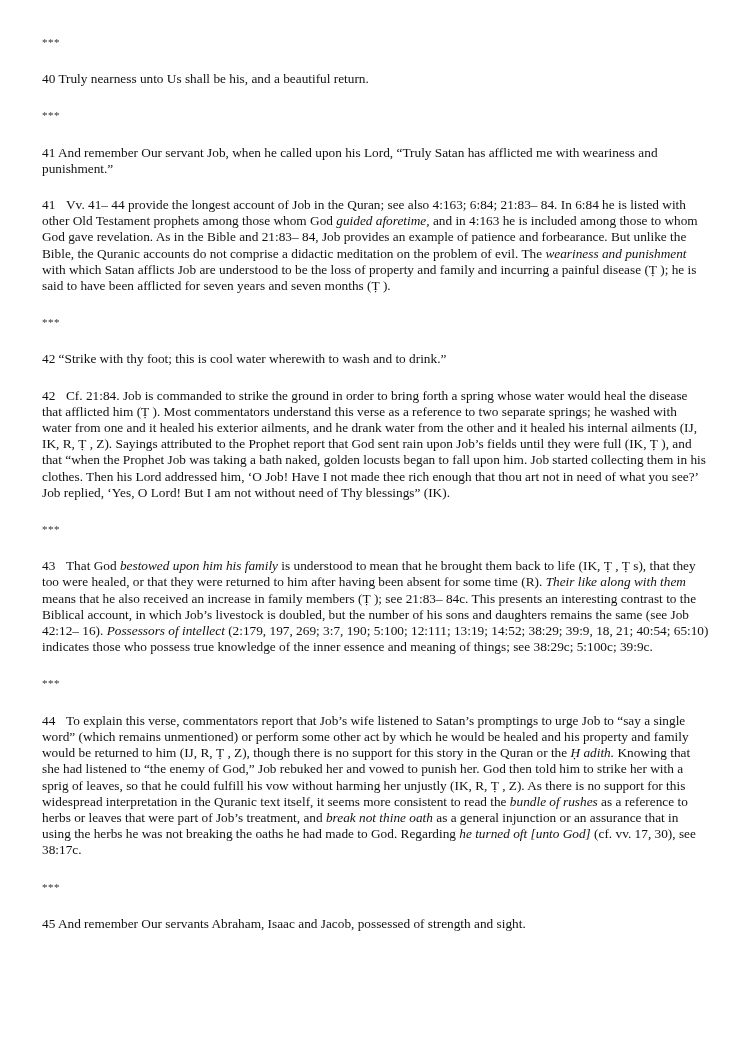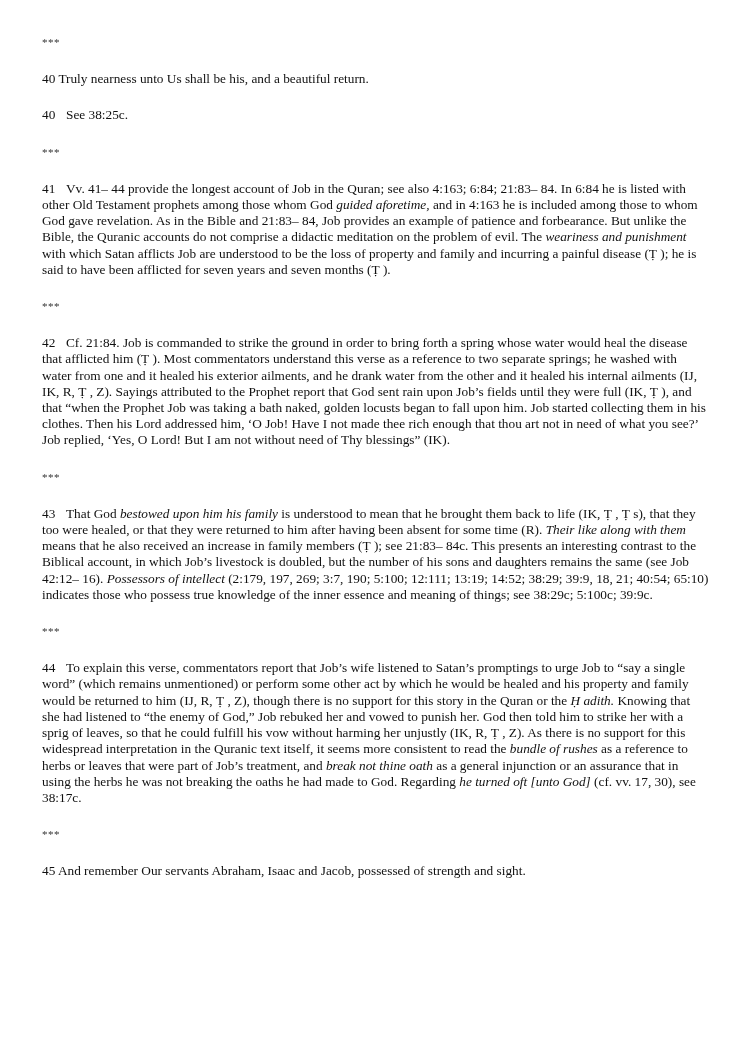--- a/index.html
+++ b/index.html
@@ -21,24 +21,25 @@
   .num { display: inline; }
   .cnum { display: inline-block; width: 24px; }
   i { }
 </style>
 </head>
 <body>
 
 <div class="page" id="page">
     <p class="block sep">***</p>
     <p class="block verse"><span class="num">40</span><span> Truly nearness unto Us shall be his, and a beautiful return.</span></p>
-    <p class="block comment"><span class="cnum">40</span><span>See 38:25c.</span></p>
     <p class="block sep">***</p>
+    <p class="block verse"><span class="num">41</span><span> And remember Our servant Job, when he called upon his Lord, “Truly Satan has afflicted me with weariness and punishment.”</span></p>
     <p class="block comment"><span class="cnum">41</span><span>Vv. 41– 44 provide the longest account of Job in the Quran; see also 4:163; 6:84; 21:83– 84. In 6:84 he is listed with other Old Testament prophets among those whom God </span><i>guided aforetime,</i><span> and in 4:163 he is included among those to whom God gave revelation. As in the Bible and 21:83– 84, Job provides an example of patience and forbearance. But unlike the Bible, the Quranic accounts do not comprise a didactic meditation on the problem of evil. The </span><i>weariness and punishment</i><span> with which Satan afflicts Job are understood to be the loss of property and family and incurring a painful disease (Ṭ ); he is said to have been afflicted for seven years and seven months (Ṭ ).</span></p>
     <p class="block sep">***</p>
+    <p class="block verse"><span class="num">42</span><span> “Strike with thy foot; this is cool water wherewith to wash and to drink.”</span></p>
     <p class="block comment"><span class="cnum">42</span><span>Cf. 21:84. Job is commanded to strike the ground in order to bring forth a spring whose water would heal the disease that afflicted him (Ṭ ). Most commentators understand this verse as a reference to two separate springs; he washed with water from one and it healed his exterior ailments, and he drank water from the other and it healed his internal ailments (IJ, IK, R, Ṭ , Z). Sayings attributed to the Prophet report that God sent rain upon Job’s fields until they were full (IK, Ṭ ), and that “when the Prophet Job was taking a bath naked, golden locusts began to fall upon him. Job started collecting them in his clothes. Then his Lord addressed him, ‘O Job! Have I not made thee rich enough that thou art not in need of what you see?’ Job replied, ‘Yes, O Lord! But I am not without need of Thy blessings” (IK).</span></p>
     <p class="block sep">***</p>
     <p class="block comment"><span class="cnum">43</span><span>That God </span><i>bestowed upon him his family</i><span> is understood to mean that he brought them back to life (IK, Ṭ , Ṭ s), that they too were healed, or that they were returned to him after having been absent for some time (R). </span><i>Their like along with them</i><span> means that he also received an increase in family members (Ṭ ); see 21:83– 84c. This presents an interesting contrast to the Biblical account, in which Job’s livestock is doubled, but the number of his sons and daughters remains the same (see Job 42:12– 16). </span><i>Possessors of intellect</i><span> (2:179, 197, 269; 3:7, 190; 5:100; 12:111; 13:19; 14:52; 38:29; 39:9, 18, 21; 40:54; 65:10) indicates those who possess true knowledge of the inner essence and meaning of things; see 38:29c; 5:100c; 39:9c.</span></p>
     <p class="block sep">***</p>
     <p class="block comment"><span class="cnum">44</span><span>To explain this verse, commentators report that Job’s wife listened to Satan’s promptings to urge Job to “say a single word” (which remains unmentioned) or perform some other act by which he would be healed and his property and family would be returned to him (IJ, R, Ṭ , Z), though there is no support for this story in the Quran or the </span><i>Ḥ adith.</i><span> Knowing that she had listened to “the enemy of God,” Job rebuked her and vowed to punish her. God then told him to strike her with a sprig of leaves, so that he could fulfill his vow without harming her unjustly (IK, R, Ṭ , Z). As there is no support for this widespread interpretation in the Quranic text itself, it seems more consistent to read the </span><i>bundle of rushes</i><span> as a reference to herbs or leaves that were part of Job’s treatment, and </span><i>break not thine oath</i><span> as a general injunction or an assurance that in using the herbs he was not breaking the oaths he had made to God. Regarding </span><i>he turned oft [unto God]</i><span> (cf. vv. 17, 30), see 38:17c.</span></p>
     <p class="block sep">***</p>
     <p class="block verse"><span class="num">45</span><span> And remember Our servants Abraham, Isaac and Jacob, possessed of strength and sight.</span></p>
   </div>
 
 </body></html>

